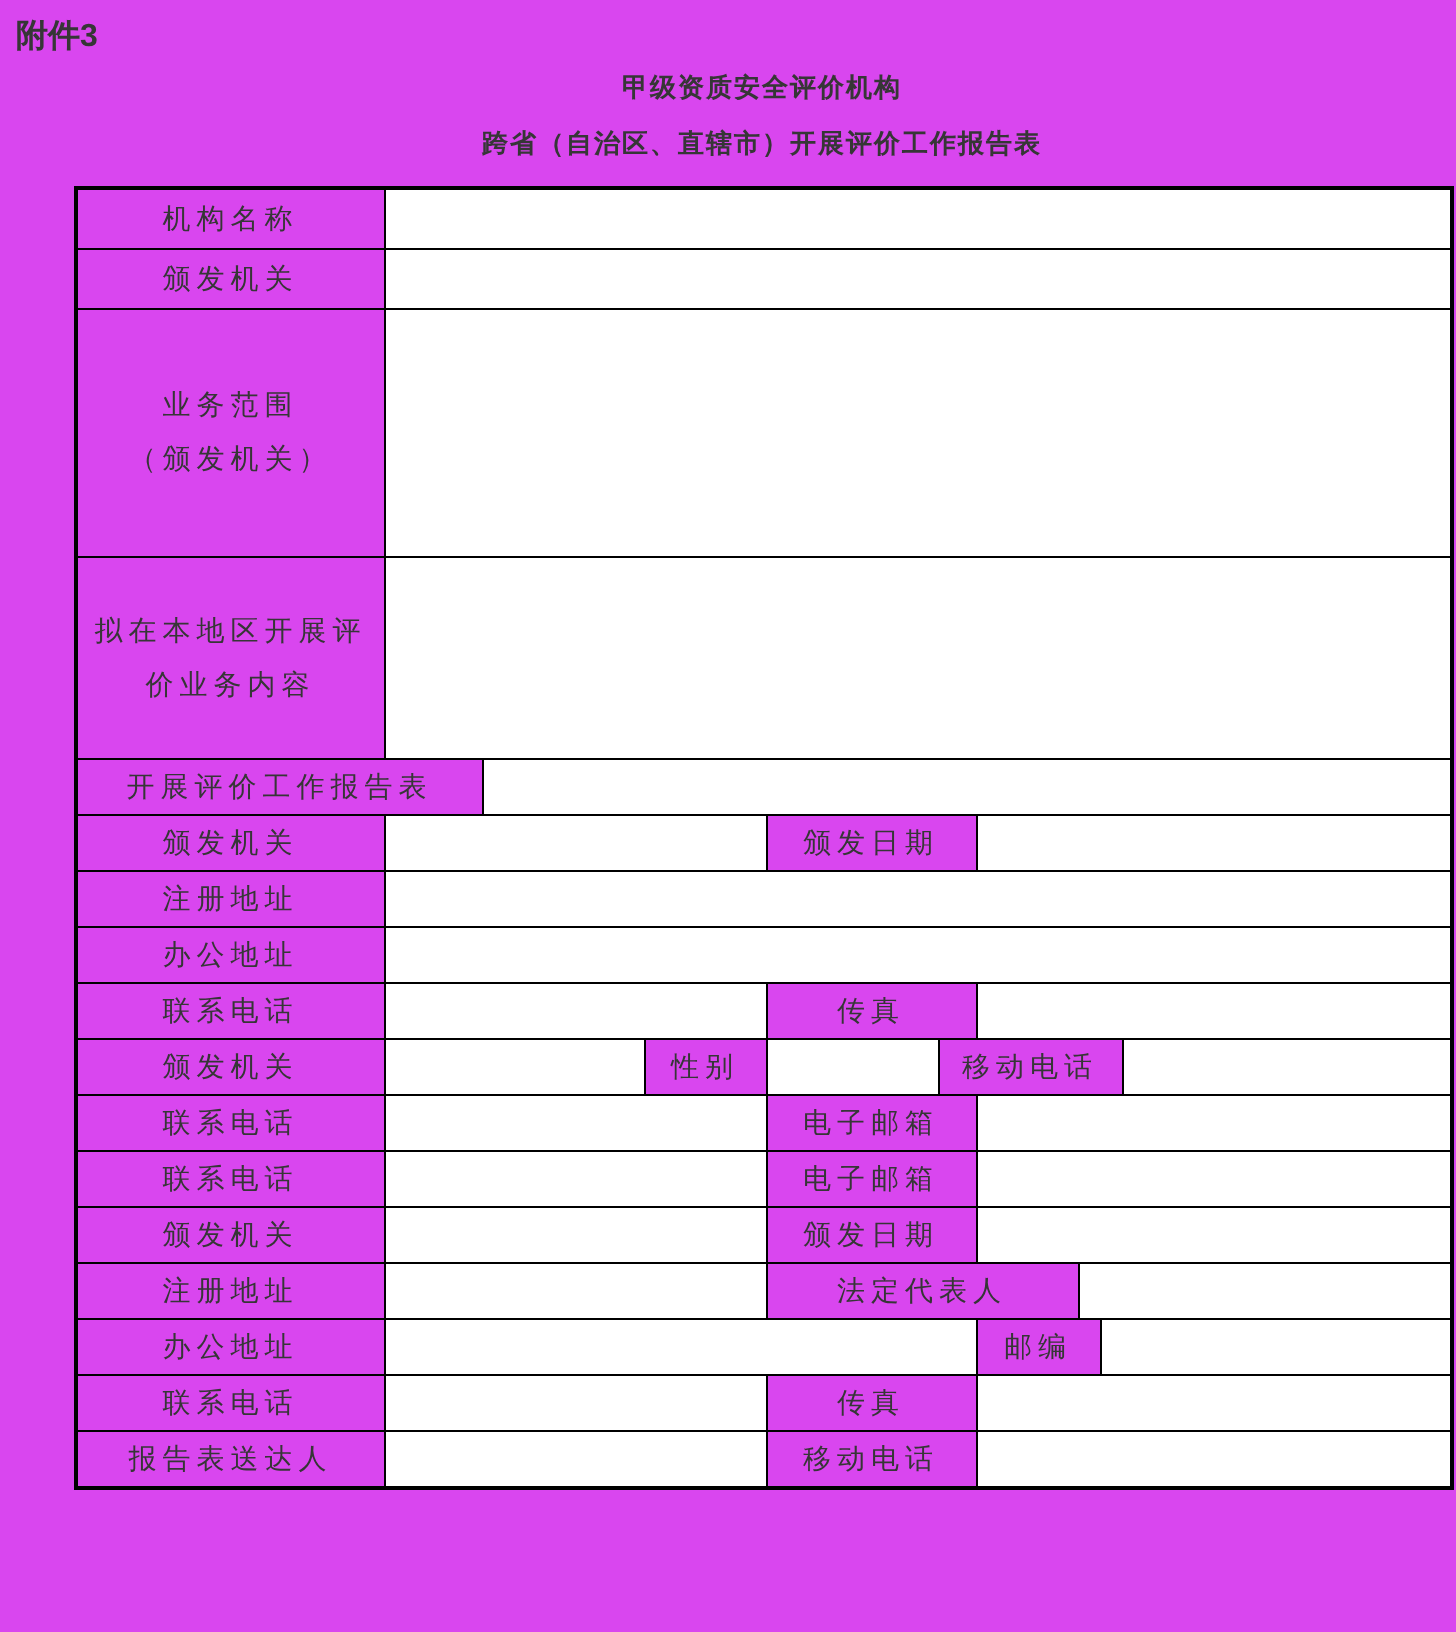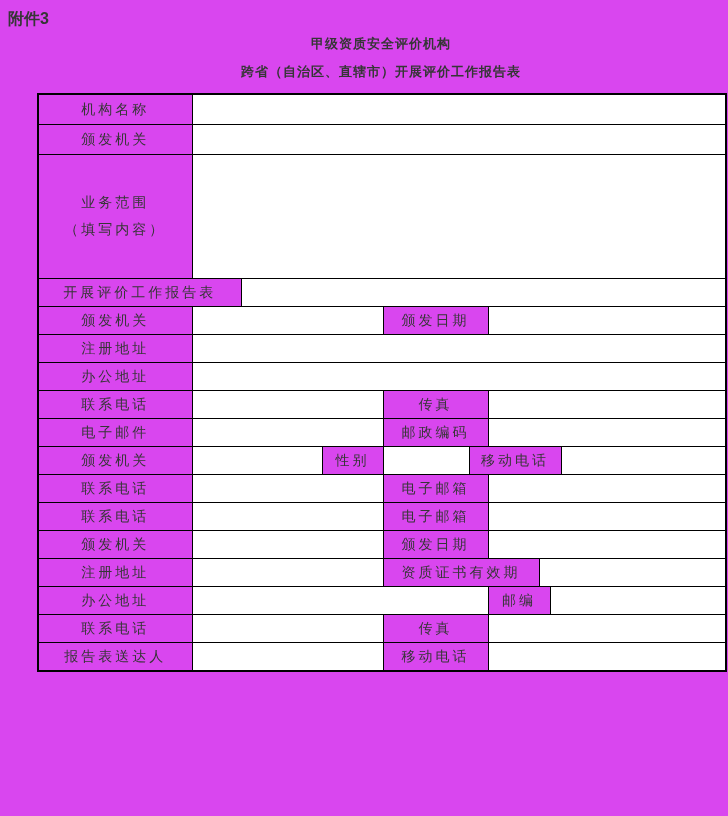--- a/index.html
+++ b/index.html
@@ -89,24 +89,29 @@
     </tr>
 
     <tr style="height:30px">
       <td class="lbl">颁发机关</td>
       <td class="val" colspan="9"></td>
     </tr>
 
 
     <tr style="height:124px">
       <td class="lbl">业务范围
-（填写内容）</td>
-      <td class="val" colspan="9"></td>
-    </tr>
-
+（颁发机关）</td>
+      <td class="val" colspan="9"></td>
+    </tr>
+
+    <tr style="height:101px">
+      <td class="lbl">拟在本地区开展评
+价业务内容</td>
+      <td class="val" colspan="9"></td>
+    </tr>
 
     <tr style="height:26px">
       <td class="lbl" colspan="2">开展评价工作报告表</td>
       <td class="val" colspan="8"></td>
     </tr>
 
     <tr style="height:27px">
       <td class="lbl">颁发机关</td>
       <td class="val" colspan="3"></td>
       <td class="lbl" colspan="2">颁发日期</td>
@@ -123,26 +128,20 @@
       <td class="val" colspan="9"></td>
     </tr>
 
     <tr style="height:26px">
       <td class="lbl">联系电话</td>
       <td class="val" colspan="3"></td>
       <td class="lbl" colspan="2">传真</td>
       <td class="val" colspan="4"></td>
     </tr>
 
-    <tr style="height:26px">
-      <td class="lbl">电子邮件</td>
-      <td class="val" colspan="3"></td>
-      <td class="lbl" colspan="2">邮政编码</td>
-      <td class="val" colspan="4"></td>
-    </tr>
 
     <tr style="height:26px">
       <td class="lbl">颁发机关</td>
       <td class="val" colspan="2"></td>
       <td class="lbl">性别</td>
       <td class="val"></td>
       <td class="lbl" colspan="4">移动电话</td>
       <td class="val"></td>
     </tr>
 
@@ -164,21 +163,21 @@
     <tr style="height:26px">
       <td class="lbl">颁发机关</td>
       <td class="val" colspan="3"></td>
       <td class="lbl" colspan="2">颁发日期</td>
       <td class="val" colspan="4"></td>
     </tr>
 
     <tr style="height:25px">
       <td class="lbl">注册地址</td>
       <td class="val" colspan="3"></td>
-      <td class="lbl" colspan="3">资质证书有效期</td>
+      <td class="lbl" colspan="3">法定代表人</td>
       <td class="val" colspan="3"></td>
     </tr>
 
     <tr style="height:27px">
       <td class="lbl">办公地址</td>
       <td class="val" colspan="5"></td>
       <td class="lbl" colspan="2">邮编</td>
       <td class="val" colspan="2"></td>
     </tr>
 

